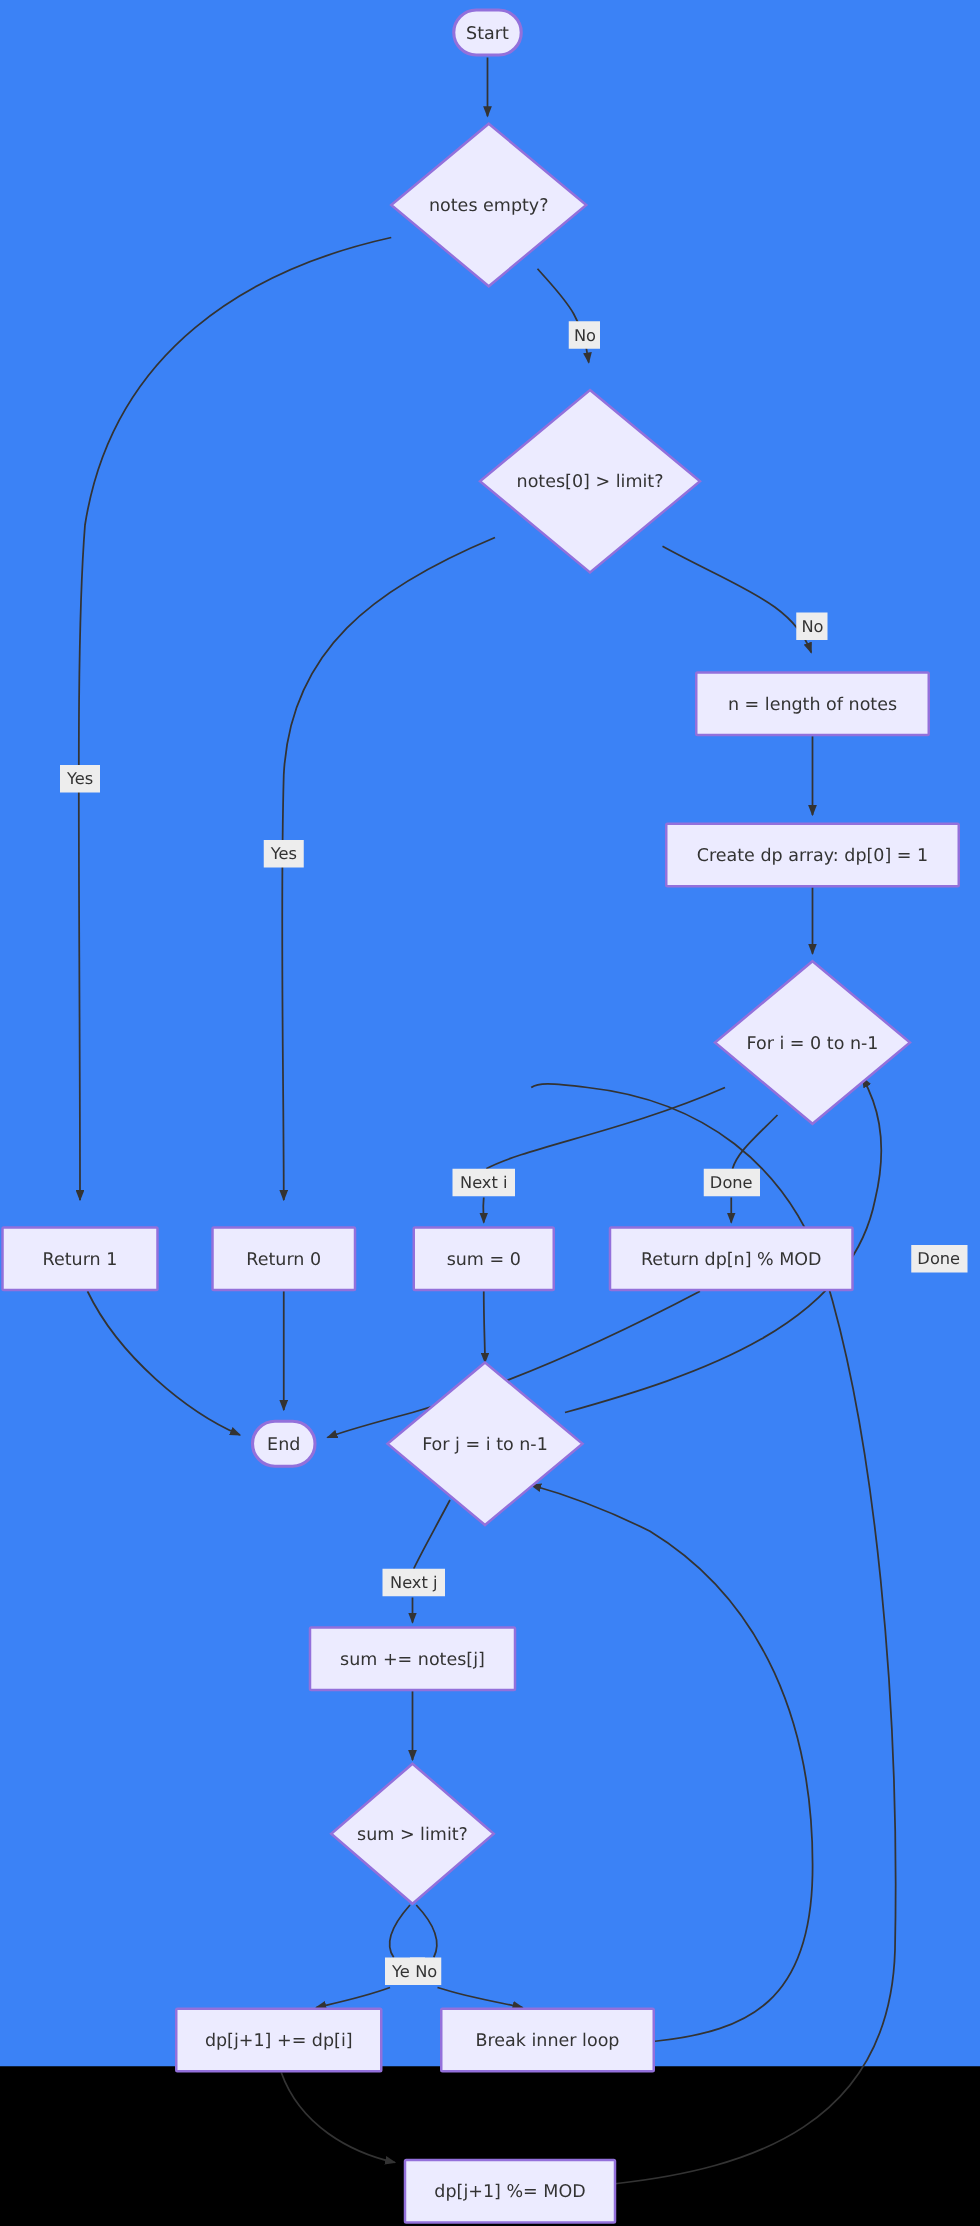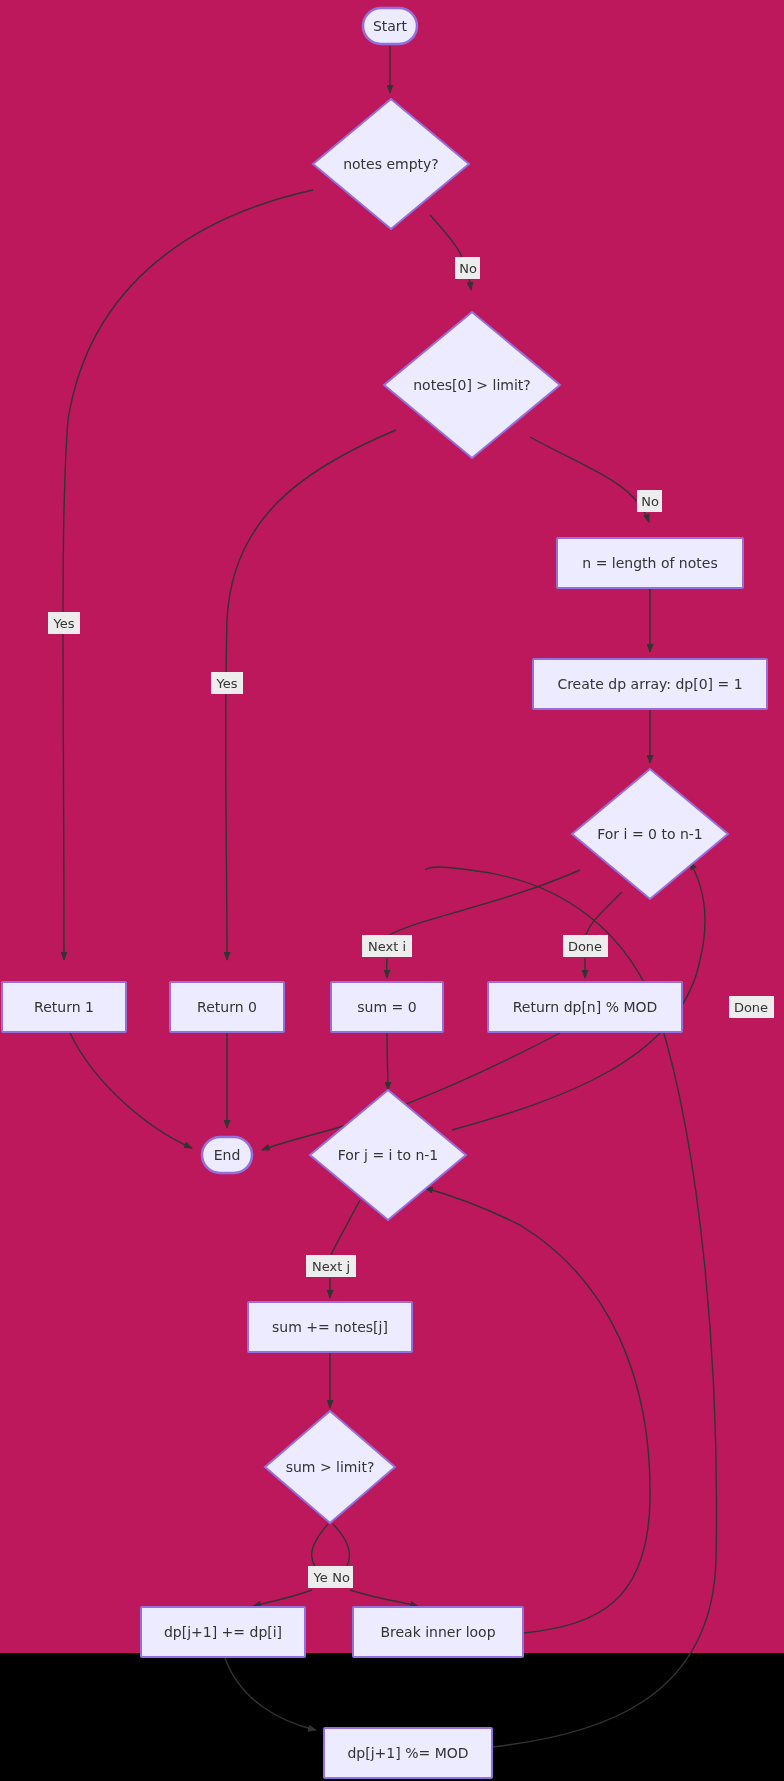--- a/index.html
+++ b/index.html
@@ -11,21 +11,21 @@
     height: 1781px;
     overflow: hidden;
   }
   body {
     font-family: "DejaVu Sans", sans-serif;
   }
   #chart-root {
     position: relative;
     width: 784px;
     height: 1653px;
-    background: #be185d;
+    background: #3b82f6;
   }
   svg#flow-svg {
     display: block;
     width: 784px;
     height: 1781px;
   }
   .node-shape {
     fill: #ECEBFF;
     stroke: #9370DB;
     stroke-width: 2;

